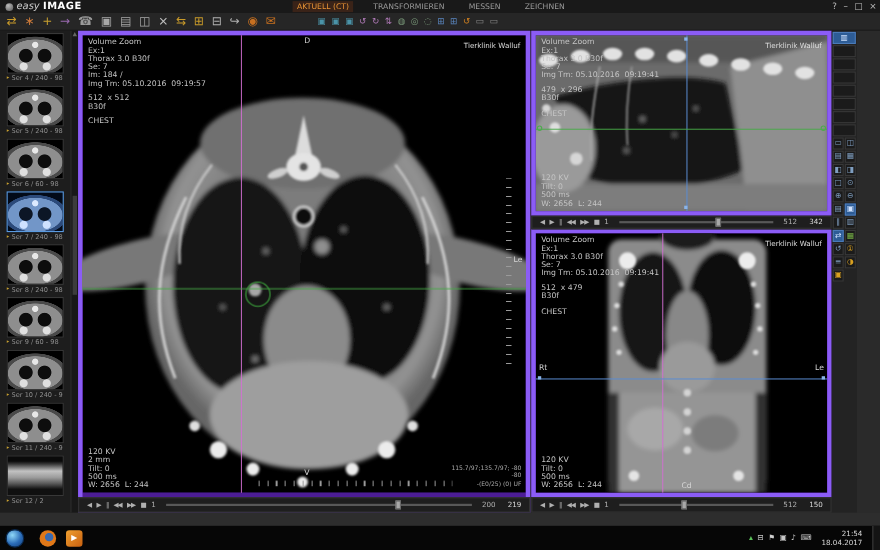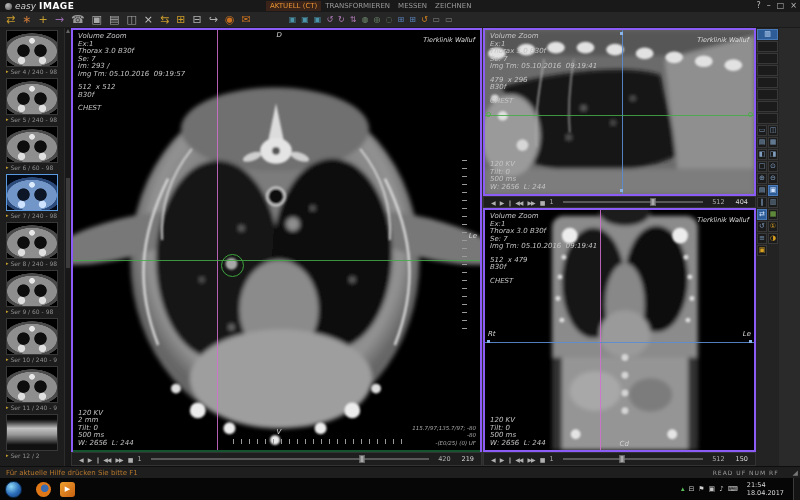--- a/index.html
+++ b/index.html
@@ -5,21 +5,21 @@
   html,body{margin:0;padding:0;background:#111;}
   *{box-sizing:border-box;font-family:"DejaVu Sans",sans-serif;}
   .screen{position:relative;width:800px;height:500px;background:#2d2d2d;overflow:hidden;cursor:default;}
 
   
   .titlebar{position:absolute;left:0;top:0;width:800px;height:12px;background:#191919;display:flex;align-items:center;}
   .logo{display:flex;align-items:center;gap:3px;margin-left:5px;}
   .logo-orb{width:7px;height:7px;border-radius:50%;background:radial-gradient(circle at 35% 30%,#bbb,#555);}
   .logo-easy{font-size:9px;font-style:italic;color:#cfcfcf;}
   .logo-image{font-size:9px;font-weight:bold;color:#fff;letter-spacing:.5px;}
-  .menubar{position:absolute;left:266px;top:0;height:12px;display:flex;align-items:center;gap:0;justify-content:center;}
+  .menubar{position:absolute;left:266px;top:0;height:12px;display:flex;align-items:center;gap:14px;justify-content:center;}
   .menu-item{font-size:7px;color:#9a9a9a;padding:1px 4px;white-space:nowrap;}
   .menu-item.active{color:#e89434;background:#3a2318;}
   .winctrl{position:absolute;right:3px;top:0;height:12px;display:flex;align-items:center;gap:6px;}
   .winbtn{font-size:8px;color:#bdbdbd;line-height:10px;}
 
   
   .toolbar{position:absolute;left:0;top:12px;width:800px;height:16px;background:#262626;border-bottom:1px solid #1a1a1a;display:flex;align-items:center;}
   .tb-left{display:flex;align-items:center;gap:7px;margin-left:6px;}
   .tbicon{font-size:11px;line-height:14px;}
   .tb-right{display:flex;align-items:center;gap:5px;margin-left:38px;}
@@ -47,21 +47,21 @@
     radial-gradient(ellipse 70% 62% at 50% 58%,#7296c8 0 70%,#2c4a7a 72% 82%,rgba(0,0,0,0) 84%),
     #020a18;}
   .t-scout{background:linear-gradient(180deg,#0a0a0a 0 12%,#3a3a3a 20%,#c2c2c2 38%,#9a9a9a 55%,#5a5a5a 70%,#101010 85%),#000;}
   .thumb-cap{height:8px;display:flex;align-items:center;gap:2px;font-size:6px;color:#8f8f8f;white-space:nowrap;overflow:hidden;}
   .cap-ico{color:#c8a030;font-size:5px;}
   .thumb-scroll{position:absolute;left:64px;top:28px;width:7px;height:438px;background:#181818;border-left:1px solid #2c2c2c;}
   .scroll-arrow{position:absolute;top:1px;left:1px;width:0;height:0;border-left:2.5px solid transparent;border-right:2.5px solid transparent;border-bottom:4px solid #666;}
   .scroll-bar{position:absolute;top:150px;left:1px;width:4px;height:90px;background:#3c3c3c;}
 
   
-  .pane{position:absolute;background:#14532d;border:2px solid #8b5cf6;overflow:hidden;font-style:italic;}
+  .pane{position:absolute;background:#4c1d95;border:4px solid #8b5cf6;overflow:hidden;}
   .pane-axial{left:71px;top:28px;width:411px;height:438px;}
   .img-area{position:absolute;left:0;top:0;right:0;bottom:14px;overflow:hidden;}
   .pane-sag{left:483px;top:28px;width:273px;height:168px;}
   .pane-cor{left:483px;top:208px;width:273px;height:244px;}
   .ct-svg{position:absolute;left:0;top:0;width:100%;height:100%;}
 
   .ovl{position:absolute;z-index:5;}
   .ovl-line{font-size:7px;line-height:7.5px;color:#c4c4c4;white-space:pre;}
   .ovl-gap{height:6px;}
   .tl{top:3px;left:5px;}
@@ -115,21 +115,21 @@
   
   .taskbar{position:absolute;left:0;top:478px;width:800px;height:22px;background:#060606;display:flex;align-items:center;}
   .orb{width:17px;height:17px;border-radius:50%;margin-left:5px;border:1px solid #0a2a50;
     background:radial-gradient(circle at 35% 30%,#8fd8f8,#2b6cb8 55%,#123a75);}
   .ff-ico{width:15px;height:15px;border-radius:50%;margin-left:14px;
     background:radial-gradient(circle at 58% 42%,#3a6ab0 0 28%,#e07818 34% 70%,#f8a030);}
   .mp-ico{width:15px;height:15px;border-radius:3px;margin-left:9px;
     background:linear-gradient(135deg,#f0a030,#c86010);display:flex;align-items:center;justify-content:center;color:#fff;font-size:7px;}
   .tray{margin-left:auto;display:flex;align-items:center;gap:4px;}
   .tray-ico{font-size:7px;line-height:10px;}
-  .clock{text-align:left;font-size:6.5px;line-height:8px;color:#dadada;margin:0 5px;}
+  .clock{text-align:right;font-size:6.5px;line-height:8px;color:#dadada;margin:0 5px;}
   .showdesk{width:7px;height:22px;background:#141414;border-left:1px solid #3a3a3a;}
 </style>
 </head>
 <body>
 
 <div class="screen">
 
   <div class="titlebar">
     <div class="logo">
       <span class="logo-orb"></span>
@@ -311,21 +311,21 @@
         </g>
       </svg>
       <div class="ch-v ch-magenta" style="left:144px;"></div>
       <div class="ch-h ch-green" style="top:230px;"></div>
       <div class="roi" style="left:148px;top:224px;"></div>
       <div class="ovl tl">
           <div class="ovl-line">Volume Zoom</div>
           <div class="ovl-line">Ex:1</div>
           <div class="ovl-line">Thorax 3.0 B30f</div>
           <div class="ovl-line">Se: 7</div>
-          <div class="ovl-line">Im: 293 /</div>
+          <div class="ovl-line">Im: 184 /</div>
           <div class="ovl-line">Img Tm: 05.10.2016  09:19:57</div>
           <div class="ovl-gap"></div>
           <div class="ovl-line">512  x 512</div>
           <div class="ovl-line">B30f</div>
           <div class="ovl-gap"></div>
           <div class="ovl-line">CHEST</div>
         </div>
       <div class="tr-txt">Tierklinik Walluf</div>
       <div class="ovl bl">
           <div class="ovl-line">120 KV</div>
@@ -353,21 +353,21 @@
         <span class="pbtn">▶</span>
         <span class="pbtn">‖</span>
         <span class="pbtn">◀◀</span>
         <span class="pbtn">▶▶</span>
         <span class="pbtn">■</span>
       </span>
     <span class="pnum">1</span>
     <div class="ptrack">
       <div class="pthumb" style="left: 76%;"></div>
     </div>
-    <span class="pnum">420</span>
+    <span class="pnum">200</span>
     <span class="pcur">219</span>
   </div>
 
   <div class="pane pane-sag">
     <svg class="ct-svg" viewBox="0 0 273 168" preserveAspectRatio="none">
       <defs>
         <filter id="sb2">
             <feGaussianBlur stdDeviation="2"></feGaussianBlur>
           </filter>
         <filter id="sb1">
@@ -437,21 +437,21 @@
         <span class="pbtn">‖</span>
         <span class="pbtn">◀◀</span>
         <span class="pbtn">▶▶</span>
         <span class="pbtn">■</span>
       </span>
     <span class="pnum">1</span>
     <div class="ptrack">
       <div class="pthumb" style="left: 64%;"></div>
     </div>
     <span class="pnum">512</span>
-    <span class="pcur">404</span>
+    <span class="pcur">342</span>
   </div>
 
   <div class="pane pane-cor">
     <svg class="ct-svg" viewBox="0 0 273 244" preserveAspectRatio="none">
       <defs>
         <filter id="cb2">
             <feGaussianBlur stdDeviation="2"></feGaussianBlur>
           </filter>
         <filter id="cb1">
             <feGaussianBlur stdDeviation="1"></feGaussianBlur>
@@ -561,25 +561,20 @@
       <div class="rt-cell active">⇄</div>
       <div class="rt-cell" style="color: rgb(122, 182, 72);">▦</div>
       <div class="rt-cell">↺</div>
       <div class="rt-cell" style="color: rgb(216, 160, 32);">①</div>
       <div class="rt-cell">≡</div>
       <div class="rt-cell" style="color: rgb(216, 160, 32);">◑</div>
       <div class="rt-cell" style="color: rgb(216, 160, 32);">▣</div>
     </div>
   <div class="right-edge"></div>
 
-  <div class="statusbar">
-    <span class="status-help">Für aktuelle Hilfe drücken Sie bitte F1</span>
-    <span class="status-ind">READ  UF  NUM  RF</span>
-    <span class="status-grip">◢</span>
-  </div>
 
   <div class="taskbar">
     <div class="orb"></div>
     <div class="ff-ico"></div>
     <div class="mp-ico">▶</div>
     <div class="tray">
       <span class="tray-icons" style="display:flex;gap:4px;">
           <span class="tray-ico" style="color: rgb(90, 192, 90);">▴</span>
           <span class="tray-ico" style="color: rgb(200, 200, 200);">⊟</span>
           <span class="tray-ico" style="color: rgb(208, 208, 208);">⚑</span>

